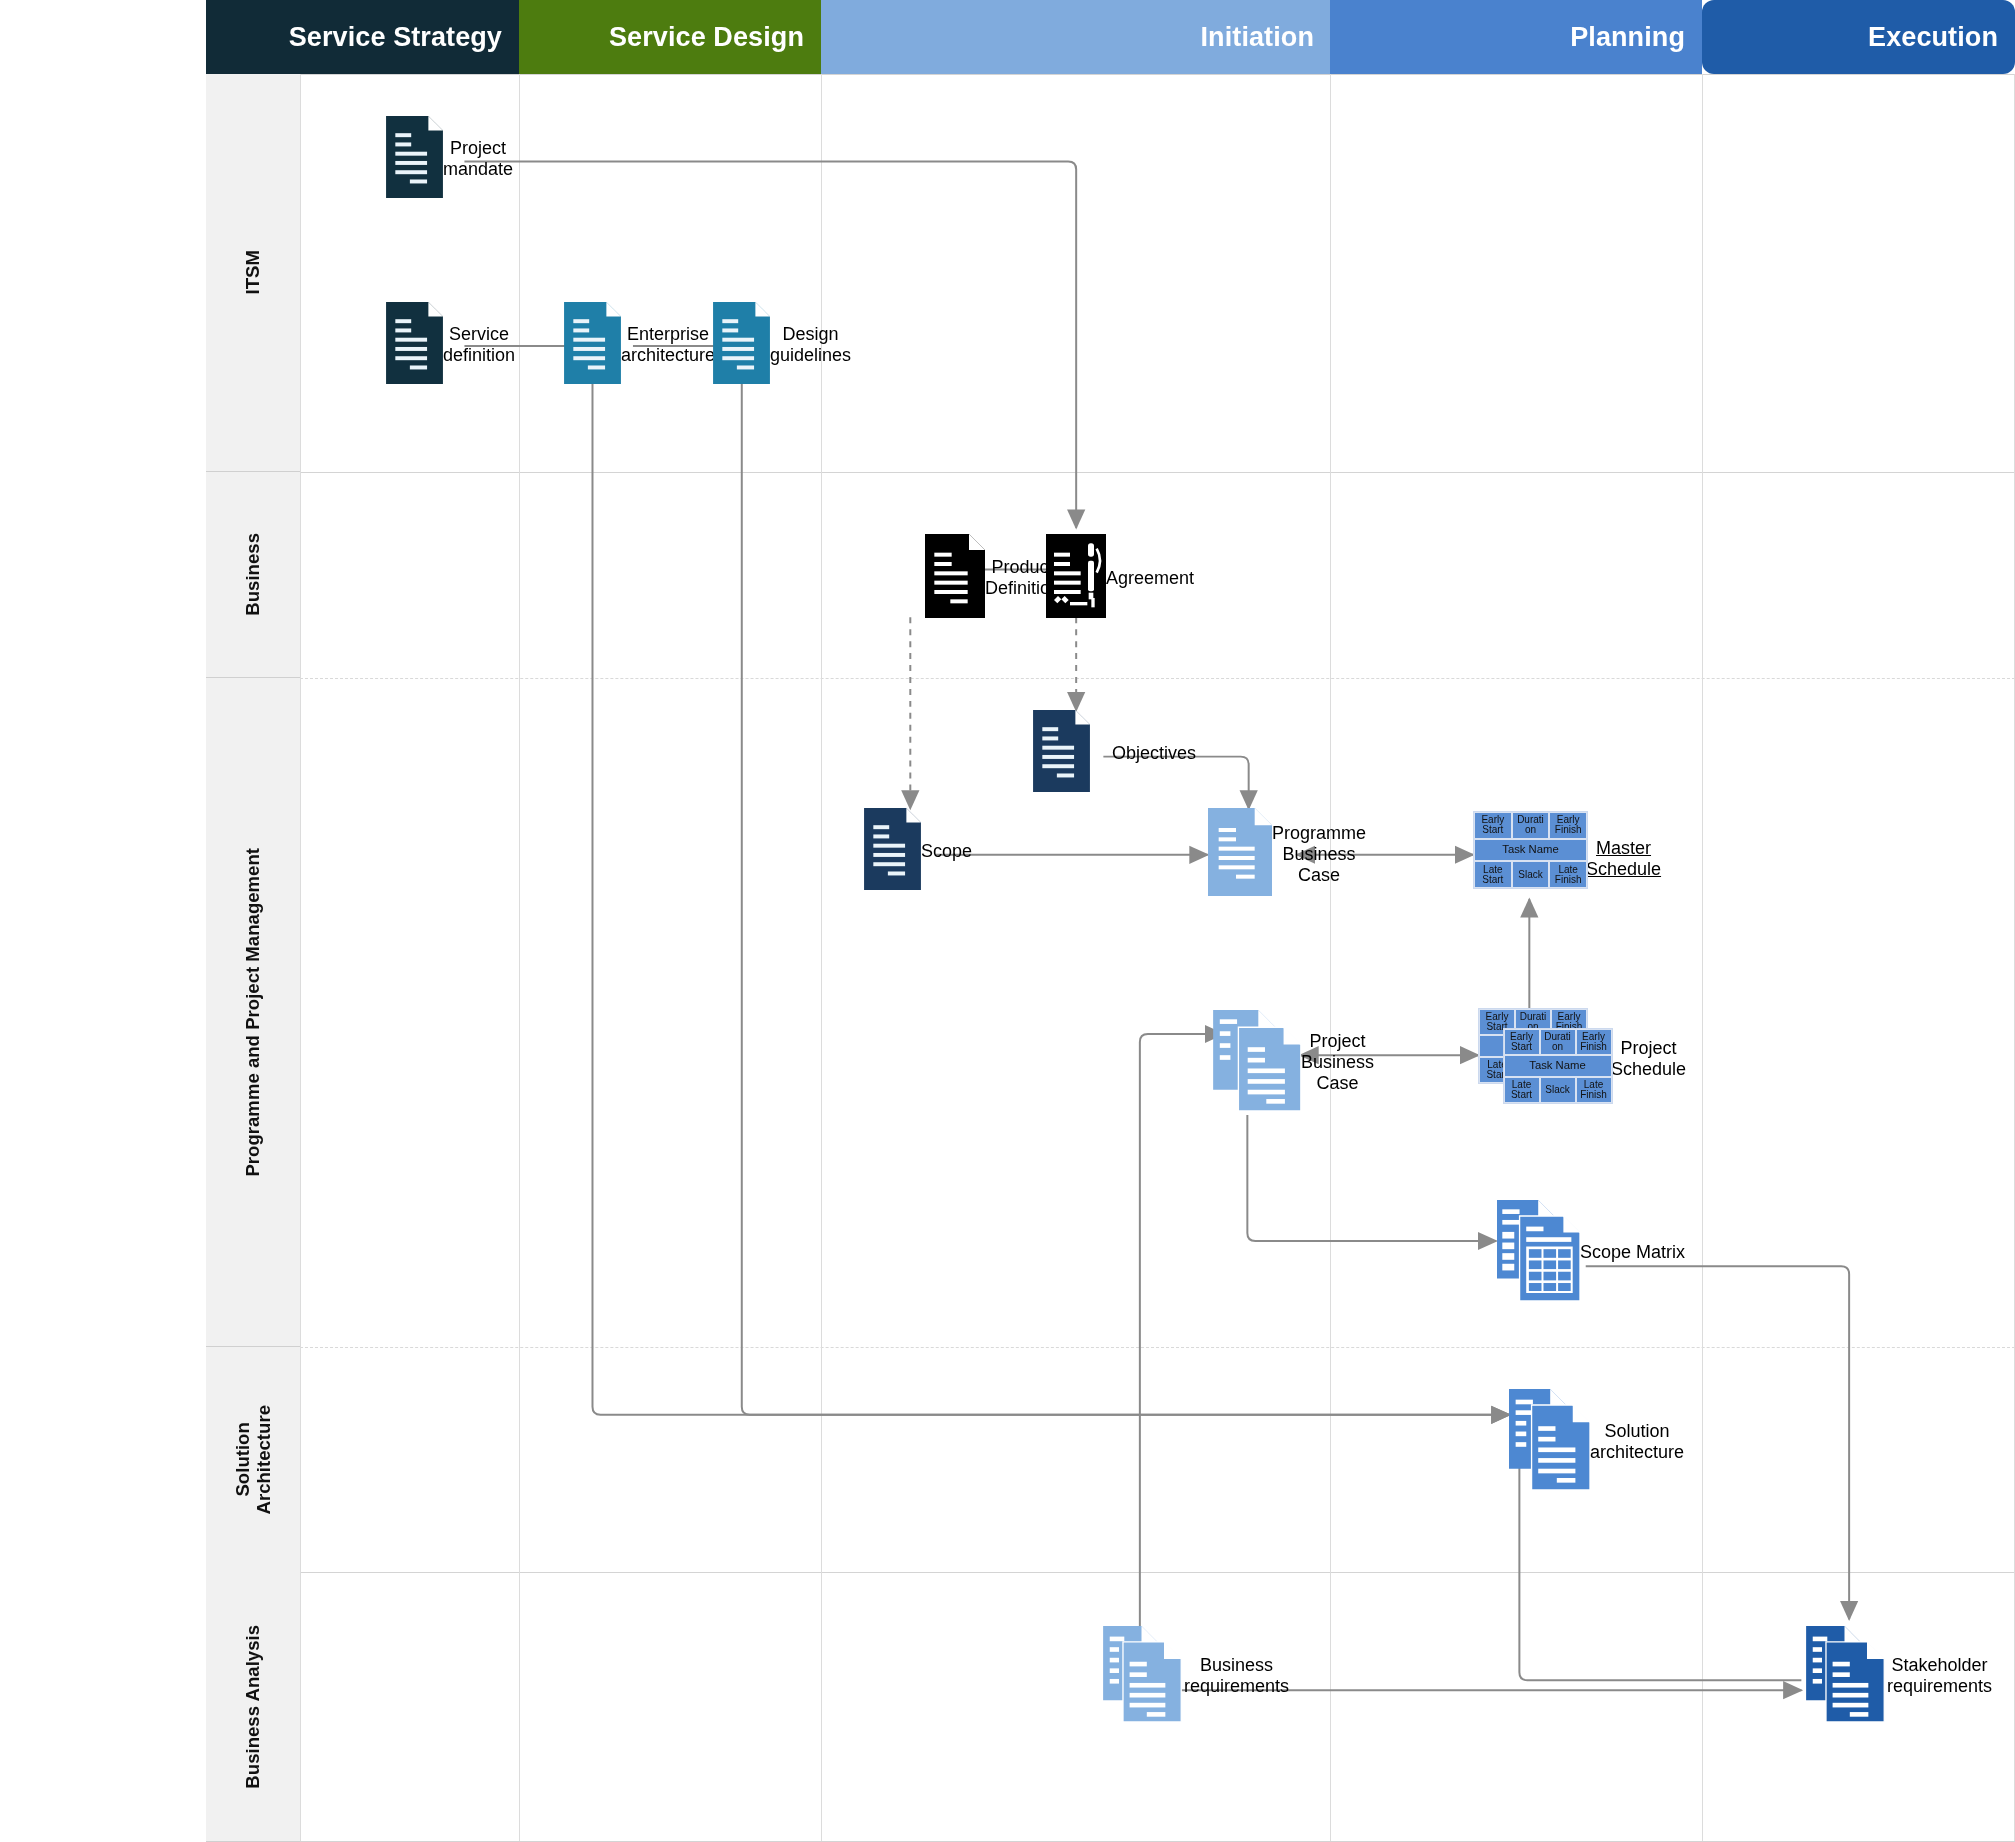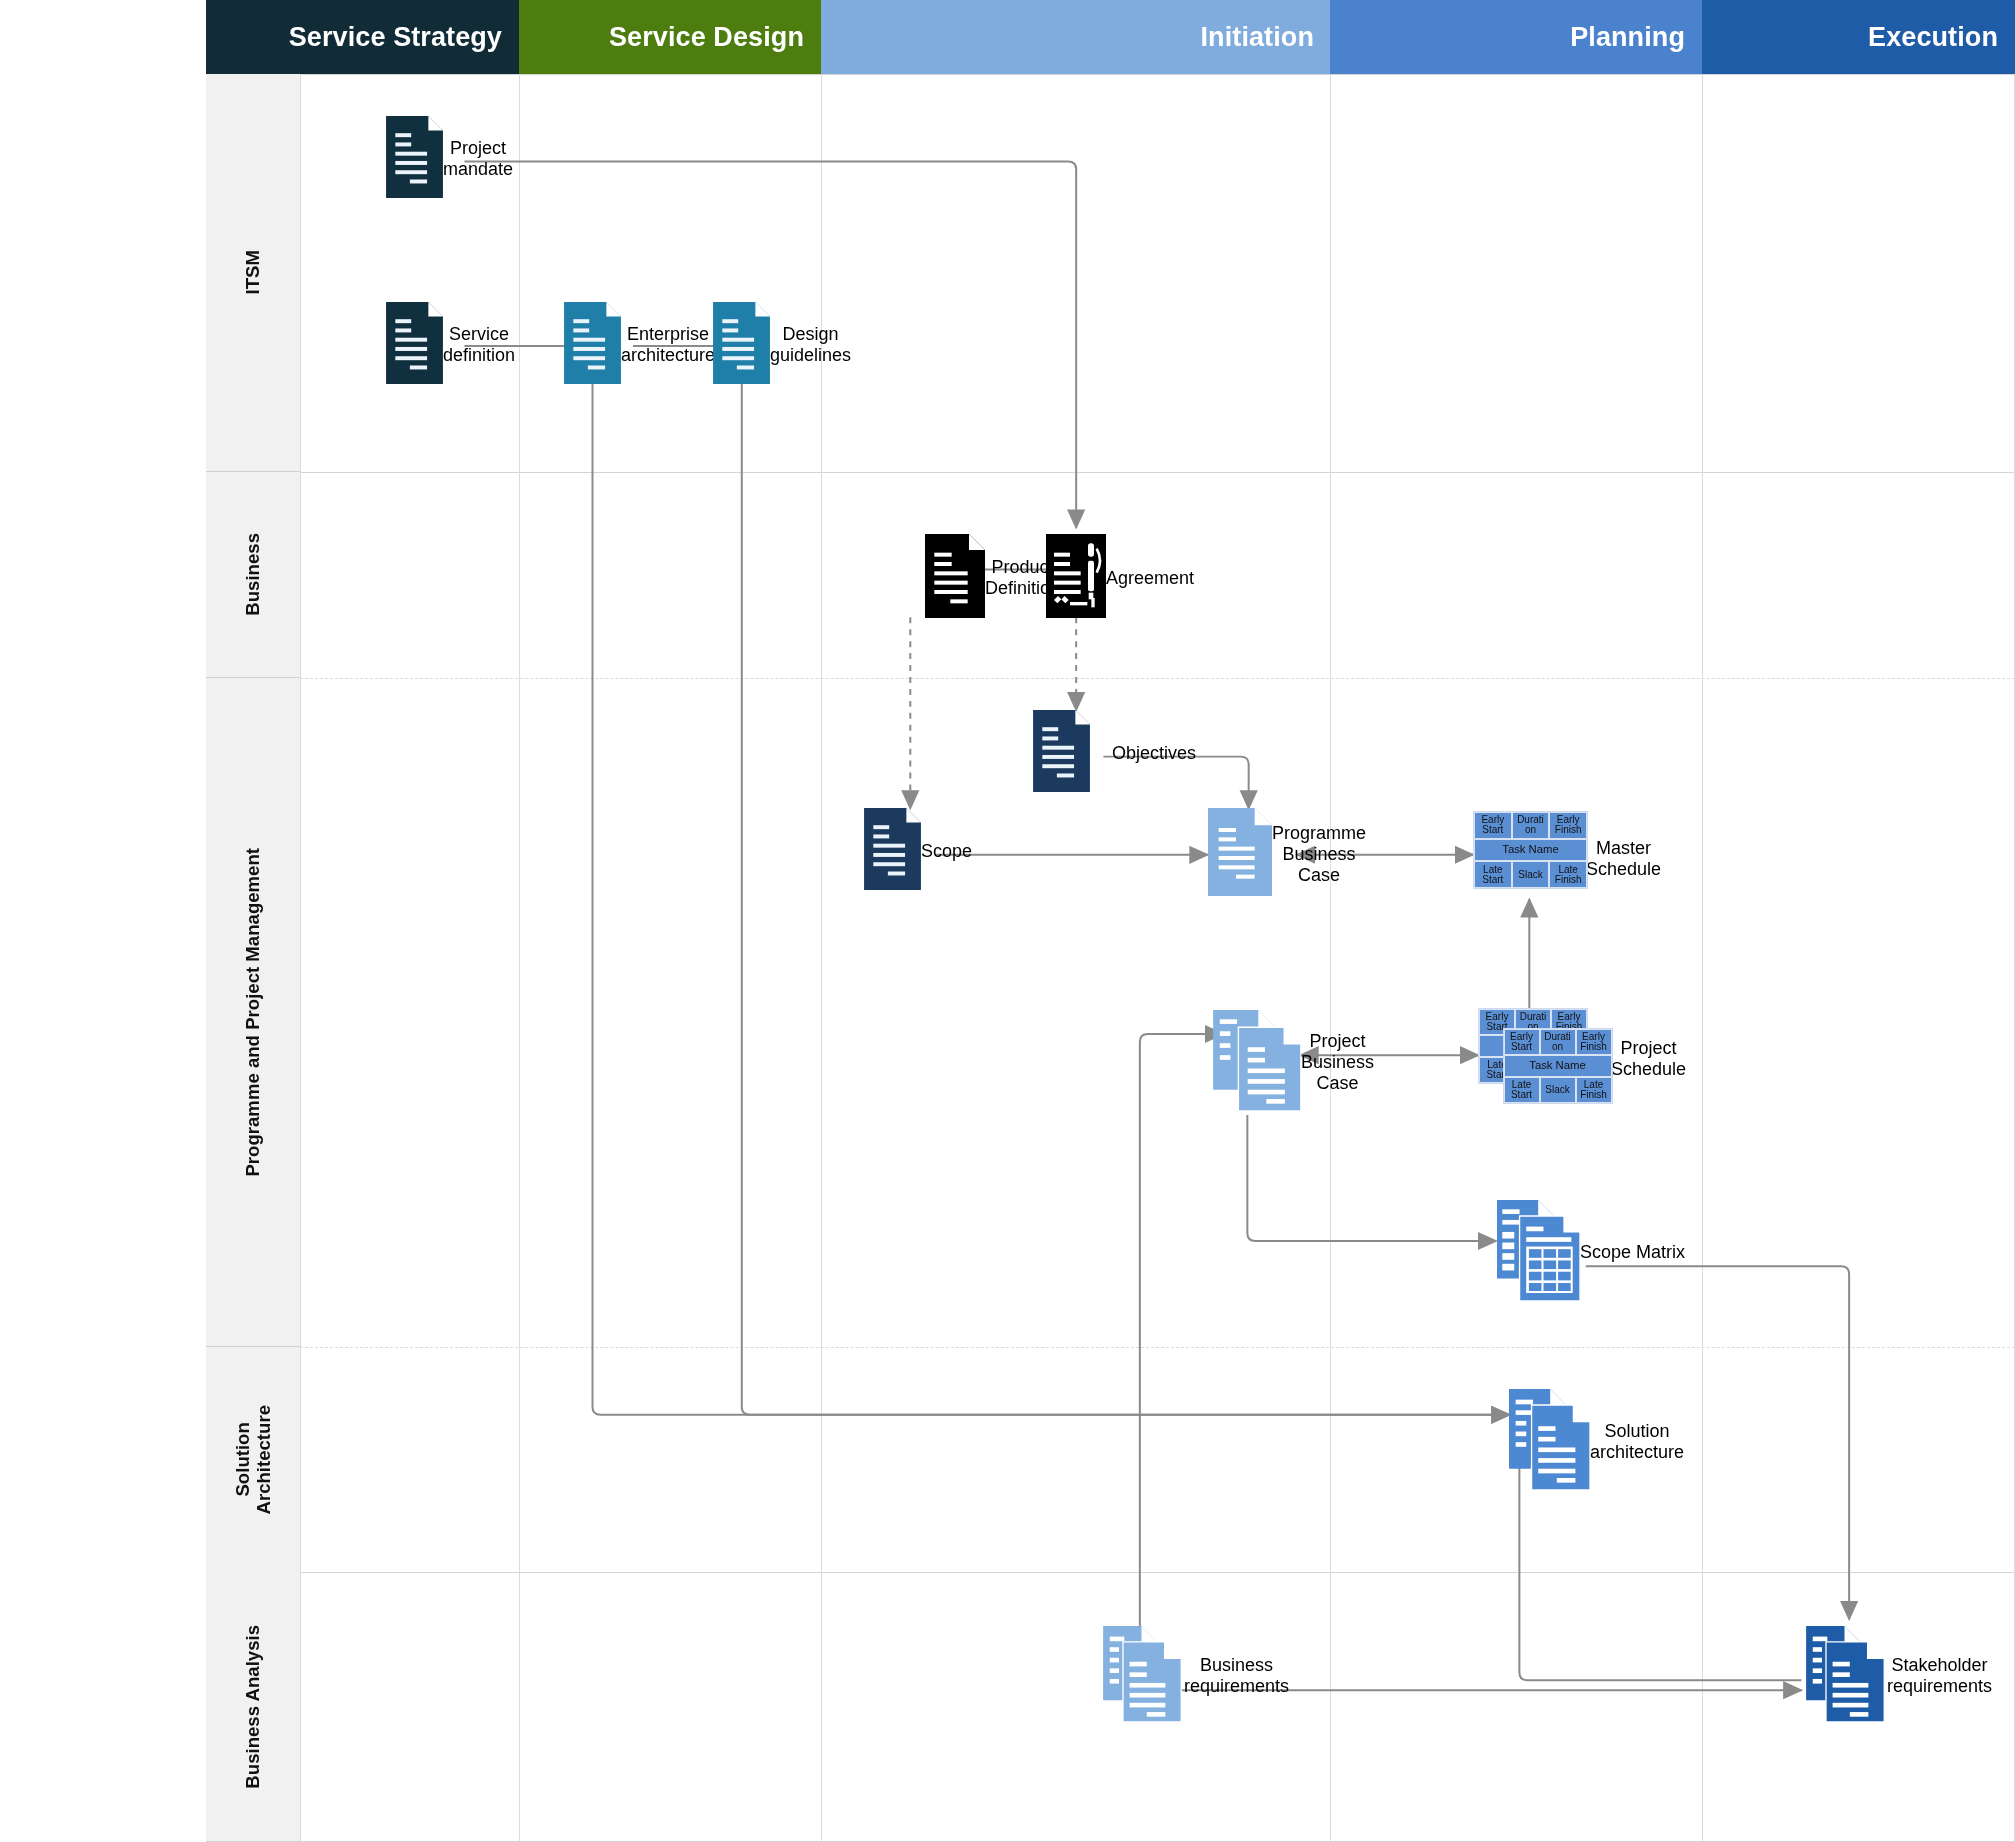--- a/index.html
+++ b/index.html
@@ -50,21 +50,21 @@
   </div>
   <div class="phase-head" style="left:519px;width:302px;background:#4d7c0f;">
      <span>Service Design</span>
   </div>
   <div class="phase-head" style="left:821px;width:510px;background:#80abdd;">
      <span>Initiation</span>
   </div>
   <div class="phase-head" style="left:1330px;width:372px;background:#4a82ce;">
      <span>Planning</span>
   </div>
-  <div class="phase-head" style="left:1702px;width:313px;background:#1f5ca8;">
+  <div class="phase-head" style="left:1702px;width:313px;background:#1f5ca8;border-radius:12px;">
      <span>Execution</span>
   </div>
 
   <div class="lane-label" style="top:74px;height:398px;">
     <span>ITSM</span>
     </div>
   <div class="lane-label" style="top:472px;height:206px;">
     <span>Business</span>
     </div>
   <div class="lane-label" style="top:678px;height:669px;">
@@ -324,21 +324,21 @@
       <div class="sched" style="left:0;top:0;width:113px;height:76px;">
         <div>Early Start</div>
         <div>Durati on</div>
         <div>Early Finish</div>
         <div class="wide">Task Name</div>
         <div>Late Start</div>
         <div>Slack</div>
         <div>Late Finish</div>
       </div>
     </div>
-    <div class="cap" style="margin-top:20px;">Master
+    <div class="cap" style="margin-top:20px;text-decoration:underline;">Master
 Schedule</div>
   </div>
 
   <div class="node" style="left:1213px;top:1010px;">
     <div class="doc" style="width:88px;height:101px;">
       <svg viewBox="0 0 132 152" width="88" height="101">
         <path d="M0,0 L68,0 L94,26 L94,120 L0,120 z" fill="#85b1e0"></path>
         <path d="M68,0 L94,26 L68,26 z" fill="#ffffff"></path>
         <g fill="#ffffff">
             <rect x="10" y="14" width="26" height="7"></rect>

